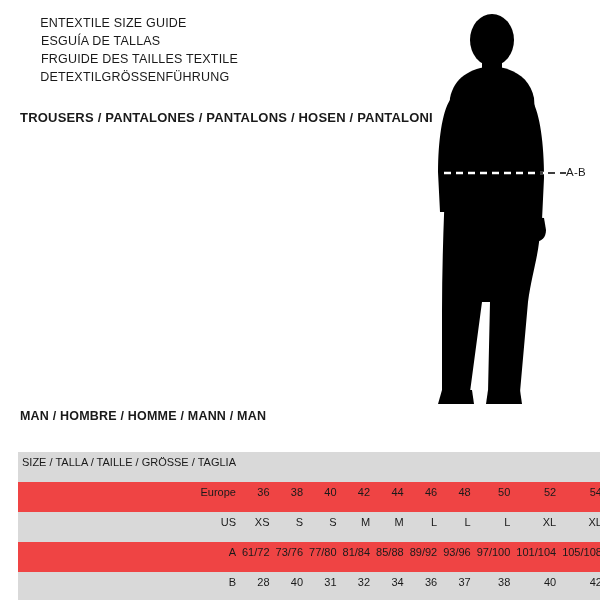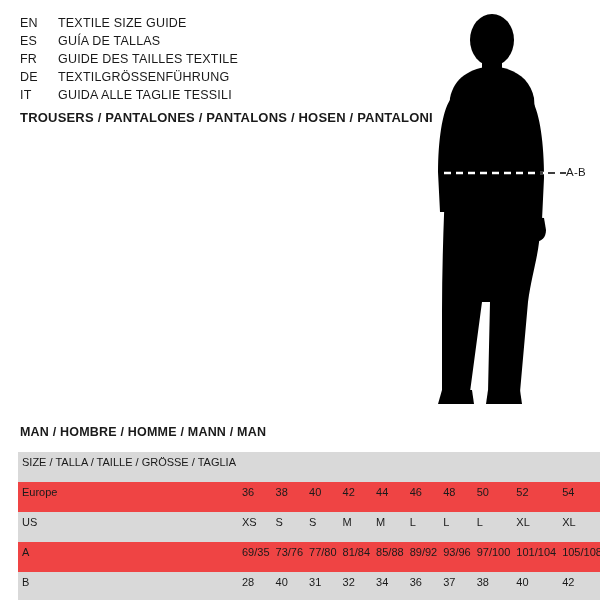--- a/index.html
+++ b/index.html
@@ -12,20 +12,21 @@
     height: 600px;
     font-family: "Liberation Sans", sans-serif;
     color: #1a1a1a;
     position: relative;
     overflow: hidden;
   }
   .page {
     position: relative;
     width: 480px;
     height: 600px;
+    text-align: right;
   }
 
   
   .lang-block {
     position: absolute;
     left: 20px;
     top: 14px;
     width: 380px;
   }
   .lang-row {
@@ -70,21 +71,21 @@
     left: 146px;
     top: 154px;
     font-size: 11.5px;
     letter-spacing: 0.3px;
   }
 
   
   .table-title {
     position: absolute;
     left: 20px;
-    top: 425px;
+    top: 409px;
     font-size: 12.5px;
     font-weight: bold;
     letter-spacing: 0.2px;
   }
 
   table.size-table {
     position: absolute;
     left: 18px;
     top: 452px;
     width: 564px;
@@ -137,24 +138,20 @@
       <span class="lang-code">ES</span>
       <span class="lang-name">GUÍA DE TALLAS</span>
     </div>
     <div class="lang-row">
       <span class="lang-code">FR</span>
       <span class="lang-name">GUIDE DES TAILLES TEXTILE</span>
     </div>
     <div class="lang-row">
       <span class="lang-code">DE</span>
       <span class="lang-name">TEXTILGRÖSSENFÜHRUNG</span>
-    </div>
-    <div class="lang-row">
-      <span class="lang-code">IT</span>
-      <span class="lang-name">GUIDA ALLE TAGLIE TESSILI</span>
     </div>
   </div>
 
   <div class="section-title">TROUSERS / PANTALONES / PANTALONS / HOSEN / PANTALONI</div>
 
   <div class="figure-wrap">
     <svg width="170" height="400" viewBox="0 0 170 400">
 
       <ellipse cx="72" cy="28" rx="22" ry="26" fill="#000000"></ellipse>
 
@@ -251,21 +248,21 @@
         <td class="col-val">M</td>
         <td class="col-val">L</td>
         <td class="col-val">L</td>
         <td class="col-val">L</td>
         <td class="col-val">XL</td>
         <td class="col-val">XL</td>
 
       </tr>
       <tr class="plain">
         <td class="col-label">A</td>
-        <td class="col-val">69/35</td>
+        <td class="col-val">61/72</td>
         <td class="col-val">73/76</td>
         <td class="col-val">77/80</td>
         <td class="col-val">81/84</td>
         <td class="col-val">85/88</td>
         <td class="col-val">89/92</td>
         <td class="col-val">93/96</td>
         <td class="col-val">97/100</td>
         <td class="col-val">101/104</td>
         <td class="col-val">105/108</td>
 

